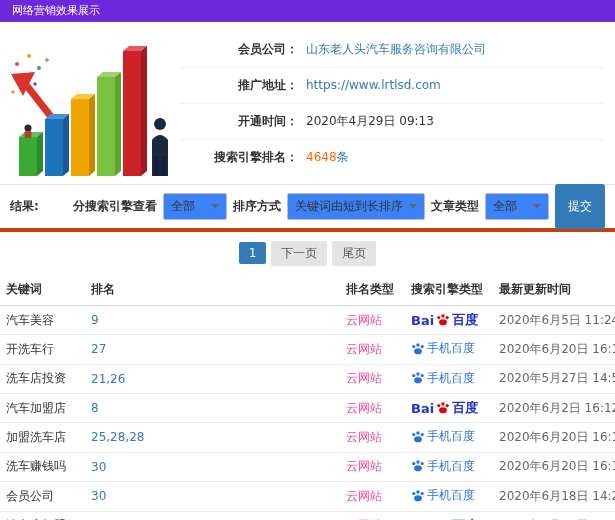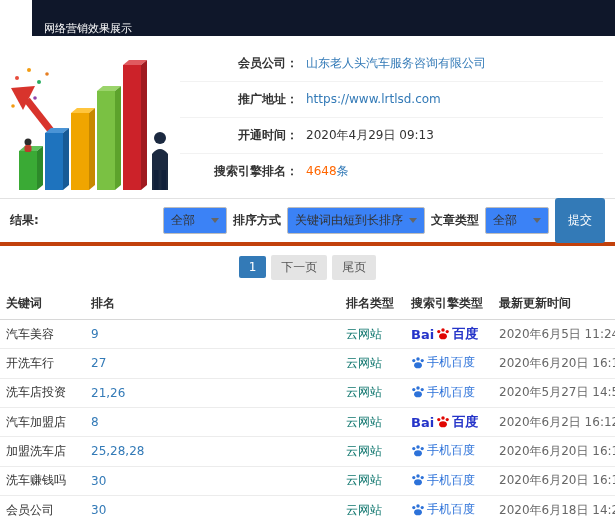--- a/index.html
+++ b/index.html
@@ -1,19 +1,19 @@
 <!DOCTYPE html>
 <html><head>
 <meta charset="utf-8">
 <style>
   * { margin:0; padding:0; box-sizing:border-box; }
   html,body { width:615px; height:520px; overflow:hidden; }
   body { font-family:"DejaVu Sans","Liberation Sans",sans-serif; font-size:12px; color:#333; background:#fff; }
 
-  .topbar { height:22px; background:#0f172a; color:#fff; font-size:11px; line-height:22px; padding:18px 12px;margin-left:32px; }
+  .topbar { height:22px; background:#6d28d9; color:#fff; font-size:11px; line-height:22px; padding:0 12px; }
 
   .info-panel { display:flex; height:163px; border-bottom:1px solid #e2e2e2; }
   .chart-wrap { width:180px; display:flex; align-items:center; justify-content:center; }
   .info-rows { flex:1; display:flex; flex-direction:column; justify-content:center; padding-right:12px; }
   .info-row { display:flex; align-items:center; padding:9px 0; border-bottom:1px solid #f2f2f2; }
   .info-row:last-child { border-bottom:none; }
   .info-label { width:118px; text-align:right; font-weight:bold; color:#333; flex:0 0 auto; }
   .info-value { margin-left:8px; }
   .link { color:#337ab7; text-decoration:none; cursor:pointer; }
   .num-orange { color:#ff6600; }
@@ -33,21 +33,21 @@
 
   .pagination { height:42px; display:flex; align-items:center; justify-content:center; gap:5px; }
   .page-current { background:#337ab7; color:#fff; padding:4px 10px; border-radius:2px; cursor:pointer; }
   .page-btn { background:#e4e4e4; color:#555; padding:4px 10px; border-radius:2px; cursor:pointer; }
 
   table { width:100%; border-collapse:collapse; table-layout:fixed; }
   thead th { text-align:left; font-weight:bold; color:#333; padding:7px 6px; border-bottom:1px solid #d8d8d8; }
   tbody td { padding:5px 6px; border-bottom:1px solid #ececec; white-space:nowrap; overflow:hidden;margin-top:13px; }
   td.kw { color:#333; }
   .rank-link { color:#337ab7; text-decoration:none; cursor:pointer; }
-  td.rtype { color:#0f766e; }
+  td.rtype { color:#ec4899; }
   td.time { color:#666; }
   .baidu-logo, .mobile-baidu { display:inline-flex; align-items:center; gap:2px; }
   .bai, .du { font-weight:bold; font-size:13px; }
   .mlabel { font-size:12px; }
   .paw-icon { width:14px; height:14px; }
 </style>
 </head>
 <body>
 
 <div class="page">
@@ -119,20 +119,21 @@
       <div class="info-row">
         <span class="info-label">搜索引擎排名：</span>
         <span class="info-value"><span class="num-orange">4648</span><span class="unit-blue">条</span></span>
       </div>
     </div>
   </div>
 
   <div class="filter-bar">
     <span class="result-label">结果:</span>
     <div class="filter-controls">
+      <span class="f-label">分搜索引擎查看</span>
       <span class="select sel-engine">
         <span>全部</span>
         <span class="caret"></span>
       </span>
       <span class="f-label">排序方式</span>
       <span class="select sel-sort">
         <span>关键词由短到长排序</span>
         <span class="caret"></span>
       </span>
       <span class="f-label">文章类型</span>

